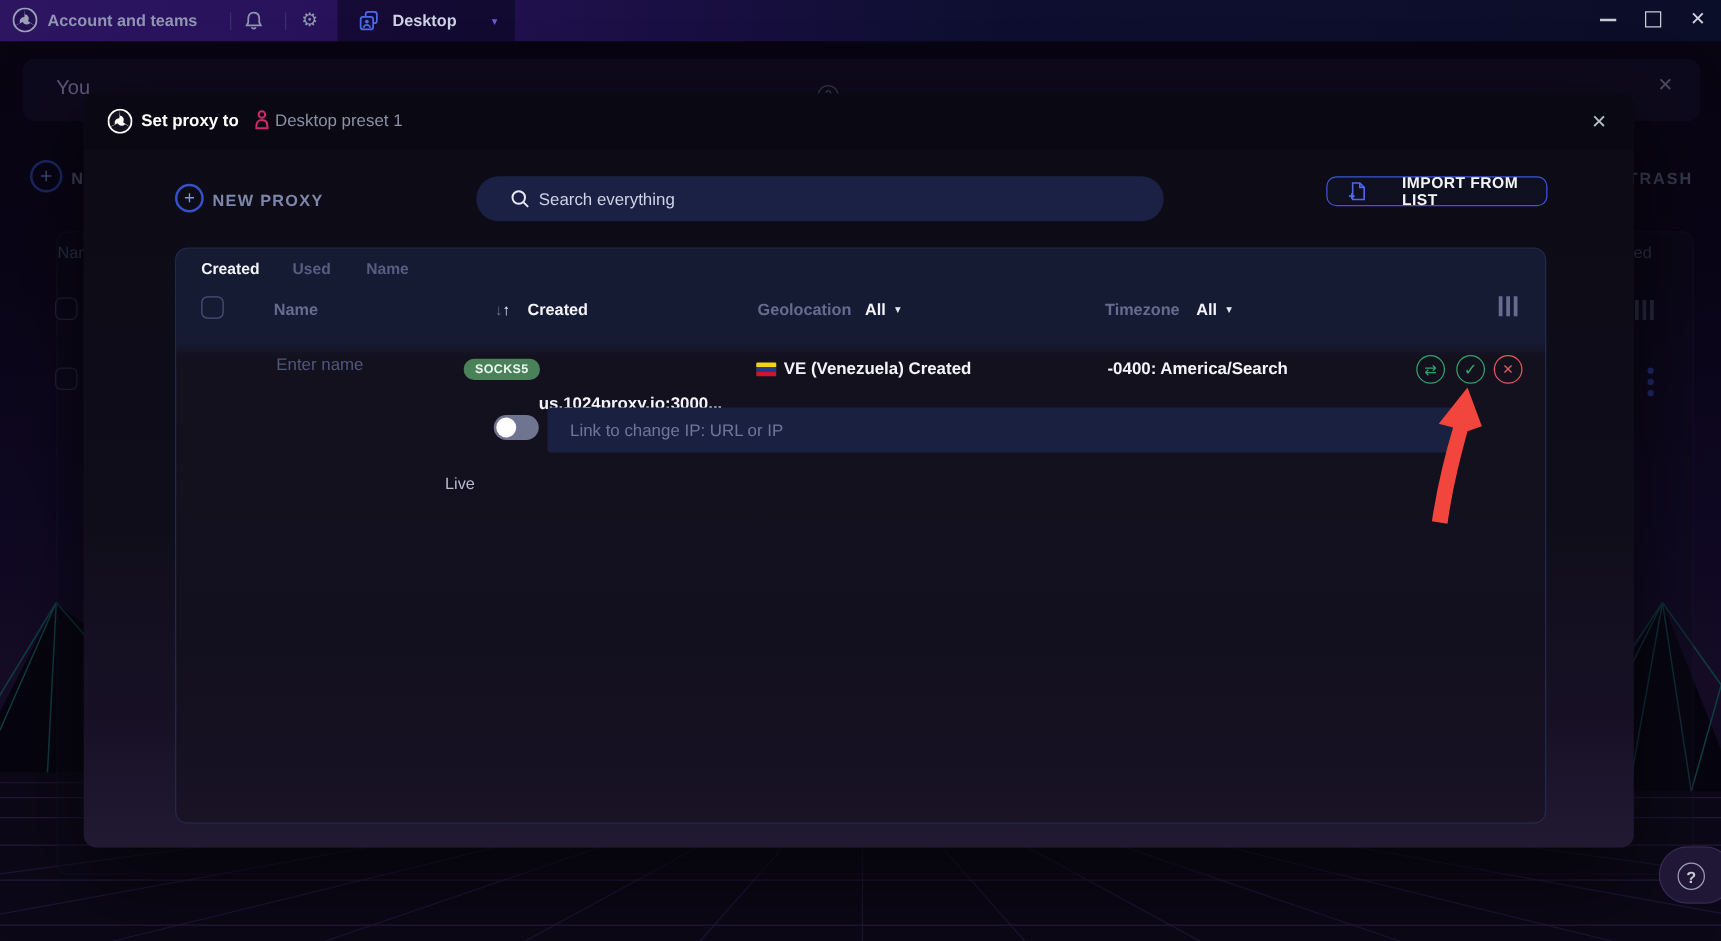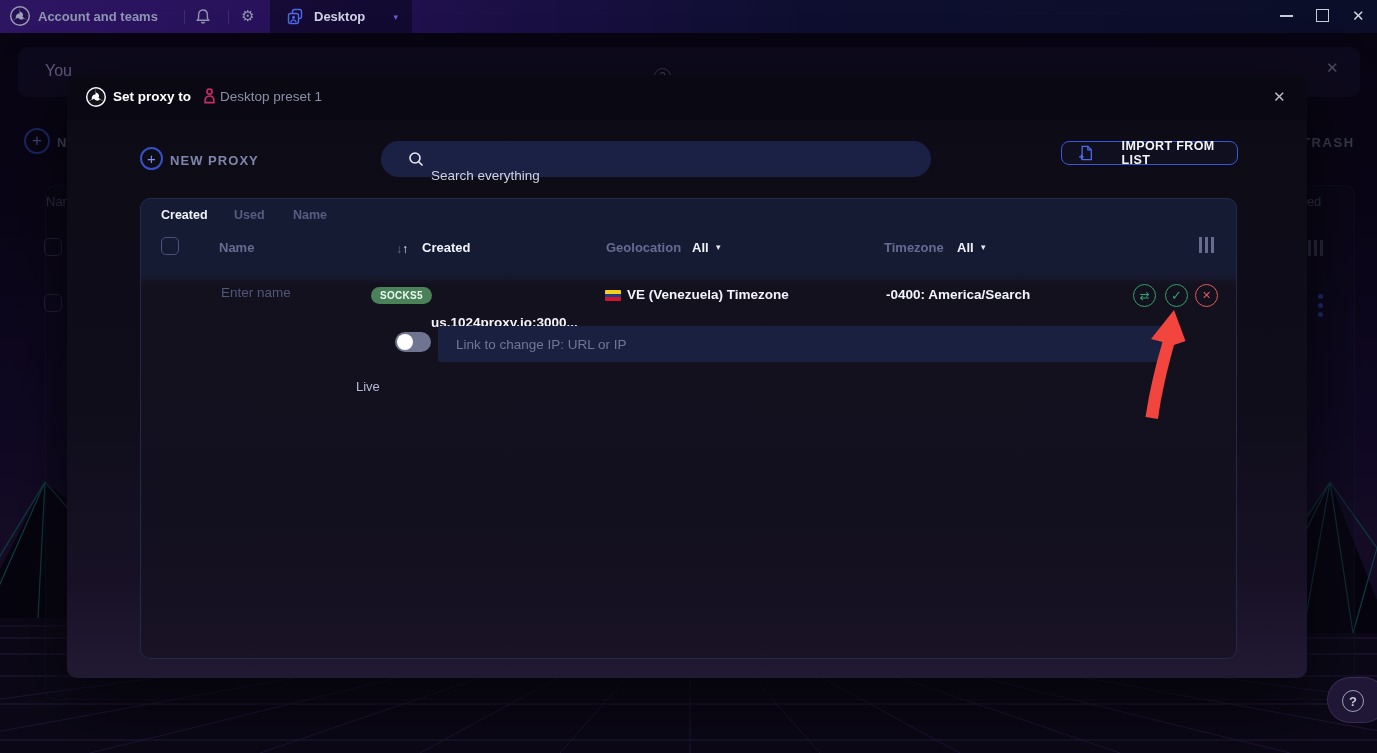--- a/index.html
+++ b/index.html
@@ -57,21 +57,21 @@
   .m-logo { left:19px; top:12px; }
   .m-title { left:46px; top:14px; color:#ffffff; font-size:13.5px; font-weight:700; }
   .m-person { left:136px; top:13px; }
   .m-preset { left:153px; top:14px; color:#8b90a8; font-size:13.5px; }
   .m-close { left:1206px; top:13px; color:#b9bdcc; font-size:15px; cursor:pointer; }
 
   .np-circle { left:73px; top:72px; width:23px; height:23px; border-radius:50%; border:2px solid #3550c8;
     color:#7f92ef; font-size:15px; display:flex; align-items:center; justify-content:center; }
   .np-label { left:103px; top:78px; color:#7e87ab; font-size:13px; font-weight:700; letter-spacing:.08em; }
   .search { left:314px; top:66px; width:550px; height:36px; border-radius:18px; background:#1b2144; }
-  .search input { position:absolute; left:50px; top:16px; width:480px; height:36px; background:transparent; border:0; outline:none;
+  .search input { position:absolute; left:50px; top:0; width:480px; height:36px; background:transparent; border:0; outline:none;
     color:#3b82f6; font-size:13.5px; font-family:"Liberation Sans",sans-serif; }
   .search input::placeholder { color:#cdd2e4; opacity:1; }
   .import-btn { left:994px; top:66px; width:177px; height:24px; border-radius:8px; border:1.5px solid #3b56d8;
     background:rgba(24,30,70,.22); display:flex; align-items:center; gap:27px; padding-left:16px; cursor:pointer; }
   .import-label { color:#f2f4fa; font-size:12.5px; font-weight:700; letter-spacing:.03em; }
 
   .panel { left:73px; top:123px; width:1097px; height:461px; border-radius:10px; border:1px solid #23294a;
     background:linear-gradient(180deg,#161b34 0px,#161b34 74px,#14111f 86px,#120f1e 70%,#191325 100%); }
   .tab { font-size:12.5px; top:9px; }
   .tab-active { color:#f2f4fa; font-weight:700; }
@@ -268,21 +268,21 @@
       <div class="abs hstrong" style="left:816px;">All</div>
       <div class="abs hcaret" style="left:840px;">▾</div>
       <div class="abs cols-icon"><span></span><span></span><span></span></div>
 
       <div class="abs name-input">
         <input placeholder="Enter name" style="">
       </div>
       <div class="abs badge">SOCKS5</div>
       <div class="abs cell-strong" style="left:290px;top:88px;margin-top:28px;">us.1024proxy.io:3000...</div>
       <div class="abs flag"></div>
-      <div class="abs cell-strong" style="left:486px;top:88px;">VE (Venezuela) Timezone</div>
+      <div class="abs cell-strong" style="left:486px;top:88px;">VE (Venezuela) Created</div>
       <div class="abs cell-strong" style="left:745px;top:88px;">-0400: America/Search</div>
       <div class="abs ricon ricon-green" style="left:992px;font-size:12px;">⇄</div>
       <div class="abs ricon ricon-green" style="left:1024px;font-size:13px;">✓</div>
       <div class="abs ricon ricon-red" style="left:1054px;font-size:11px;">✕</div>
 
       <div class="abs live-label">Live</div>
       <div class="abs toggle">
           <span class="toggle-knob"></span>
         </div>
       <div class="abs link-input">

